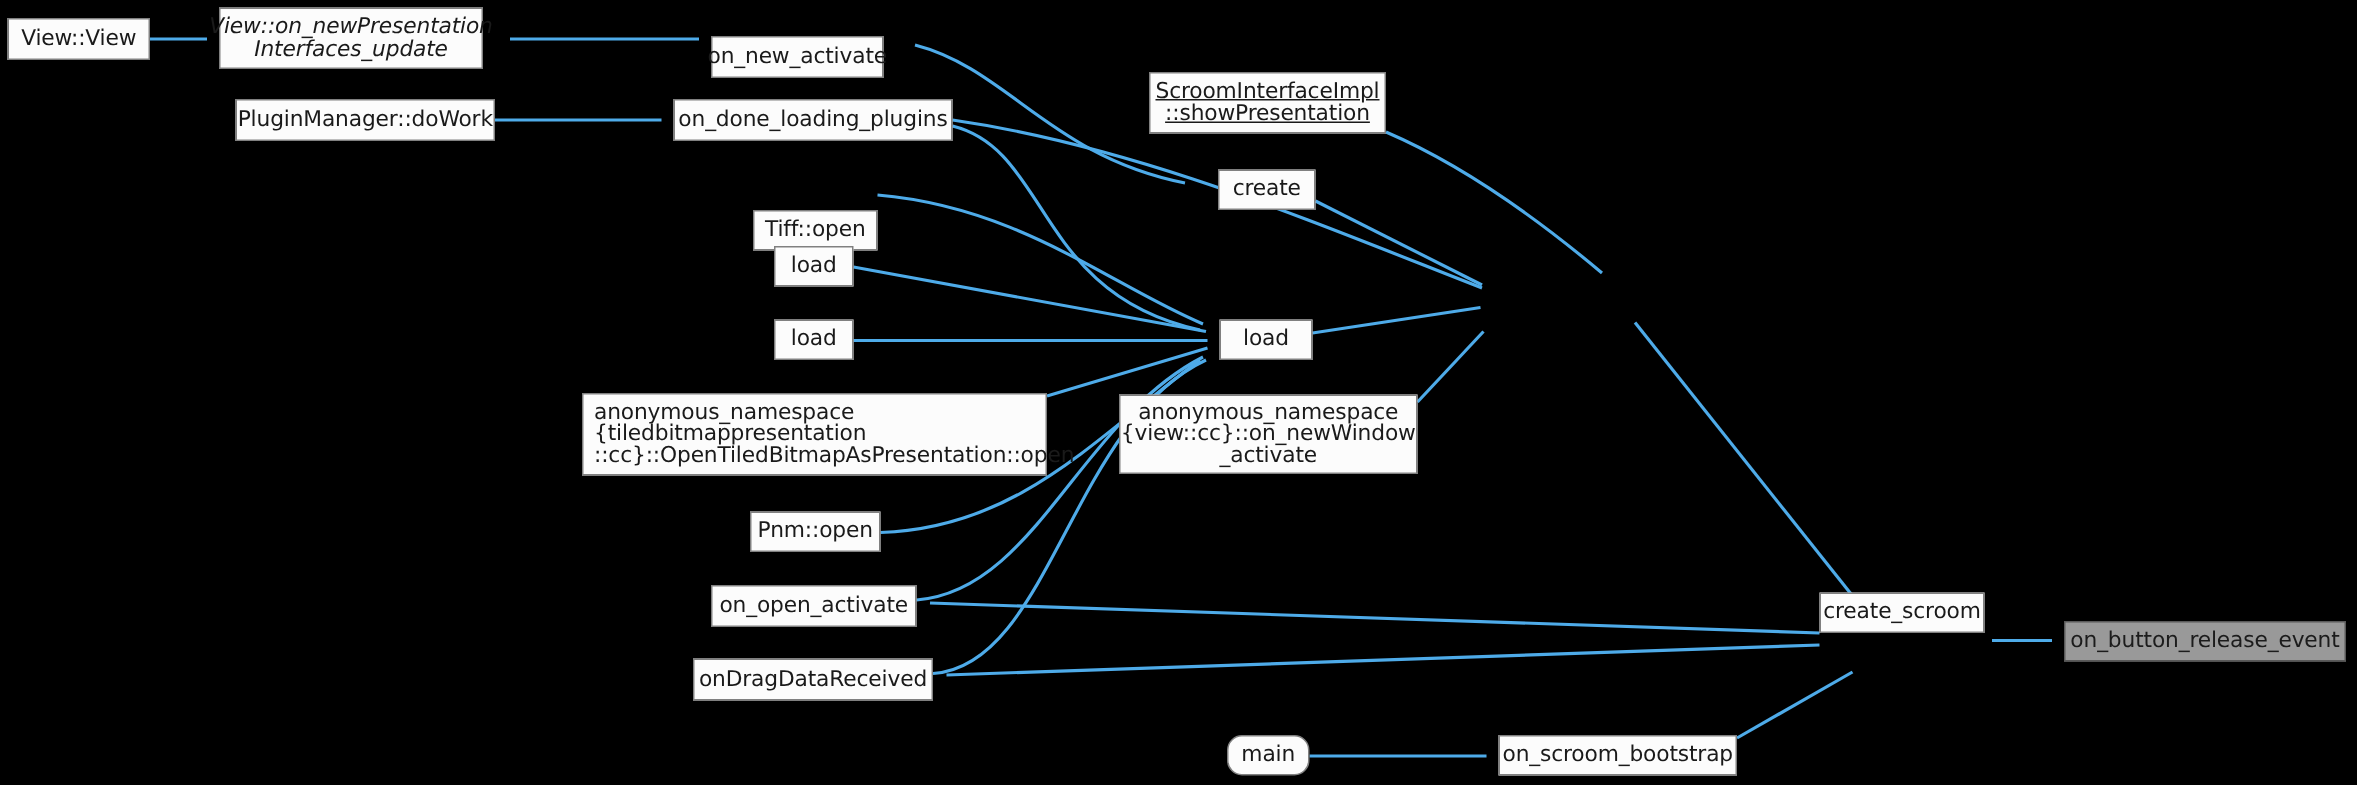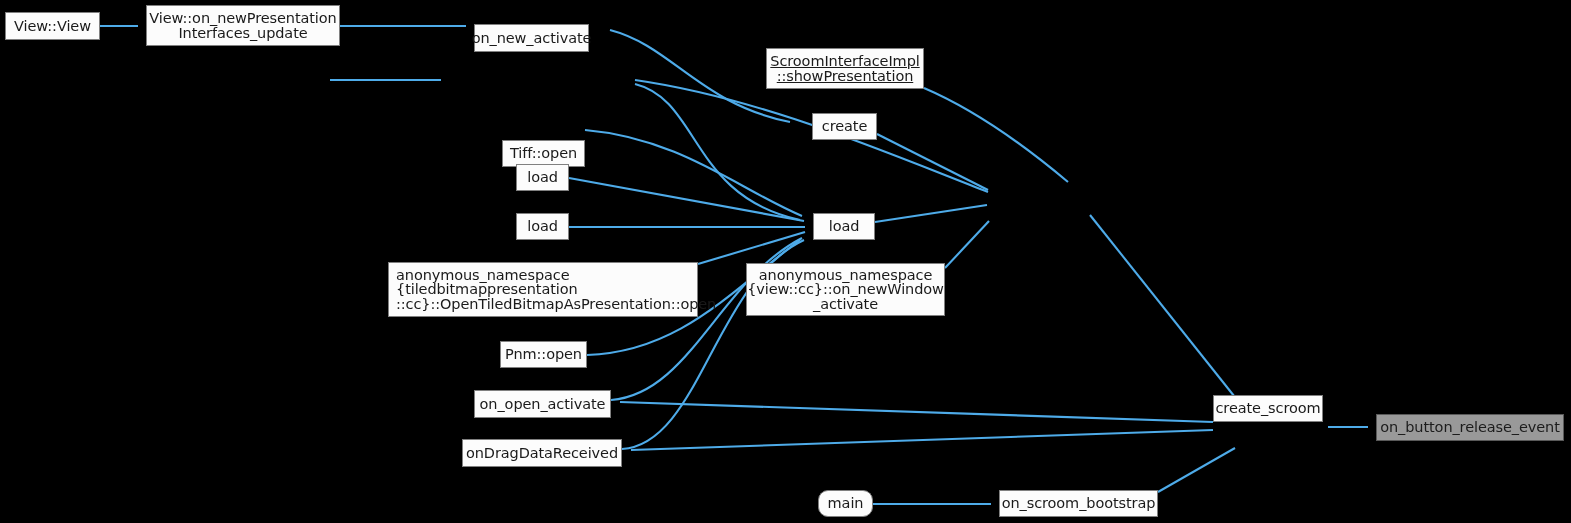--- a/index.html
+++ b/index.html
@@ -132,23 +132,25 @@
 
       <path class="edge" d="M873,504 L991,504"></path>
       <polygon class="arrowhead" d="M999,504 L987,499 L987,509 Z"></polygon>
 
       <path class="edge" d="M1158,492 L1235,448"></path>
       <polygon class="arrowhead" d="M1243,443 L1226,443 L1233,454 Z"></polygon>
     </g>
   </svg>
 
   <div class="node-box" style="left: 5px; top: 12px; width: 95px; height: 28px;">View::View</div>
-  <div class="node-box" style="left: 146px; top: 5px; width: 194px; height: 41px;">View::on_newPresentation
+  <div class="node-box" style="left: 146px; top: 5px; width: 176px; height: 41px; font-style: italic;">View::on_newPresentation
 Interfaces_update</div>
   <div class="node-box" style="left: 474px; top: 24px; width: 115px; height: 28px;">on_new_activate</div>
+  <div class="node-box" style="left: 157px; top: 66px; width: 173px; height: 28px;">PluginManager::doWork</div>
+  <div class="node-box" style="left: 449px; top: 66px; width: 186px; height: 28px;">on_done_loading_plugins</div>
   <div class="node-box" style="left: 766px; top: 48px; width: 158px; height: 41px; text-decoration: underline;">ScroomInterfaceImpl
 ::showPresentation</div>
   <div class="node-box" style="left: 812px; top: 113px; width: 65px; height: 27px;">create</div>
   <div class="node-box" style="left: 502px; top: 116px; width: 83px; height: 27px; margin-top: 24px;">Tiff::open</div>
   <div class="node-box" style="left: 516px; top: 164px; width: 53px; height: 27px;">load</div>
   <div class="node-box" style="left: 516px; top: 213px; width: 53px; height: 27px;">load</div>
   <div class="node-box" style="left: 813px; top: 213px; width: 62px; height: 27px;">load</div>
   <div class="node-box left-align" style="left: 388px; top: 262px; width: 310px; height: 55px;">anonymous_namespace
 {tiledbitmappresentation
 ::cc}::OpenTiledBitmapAsPresentation::open</div>

